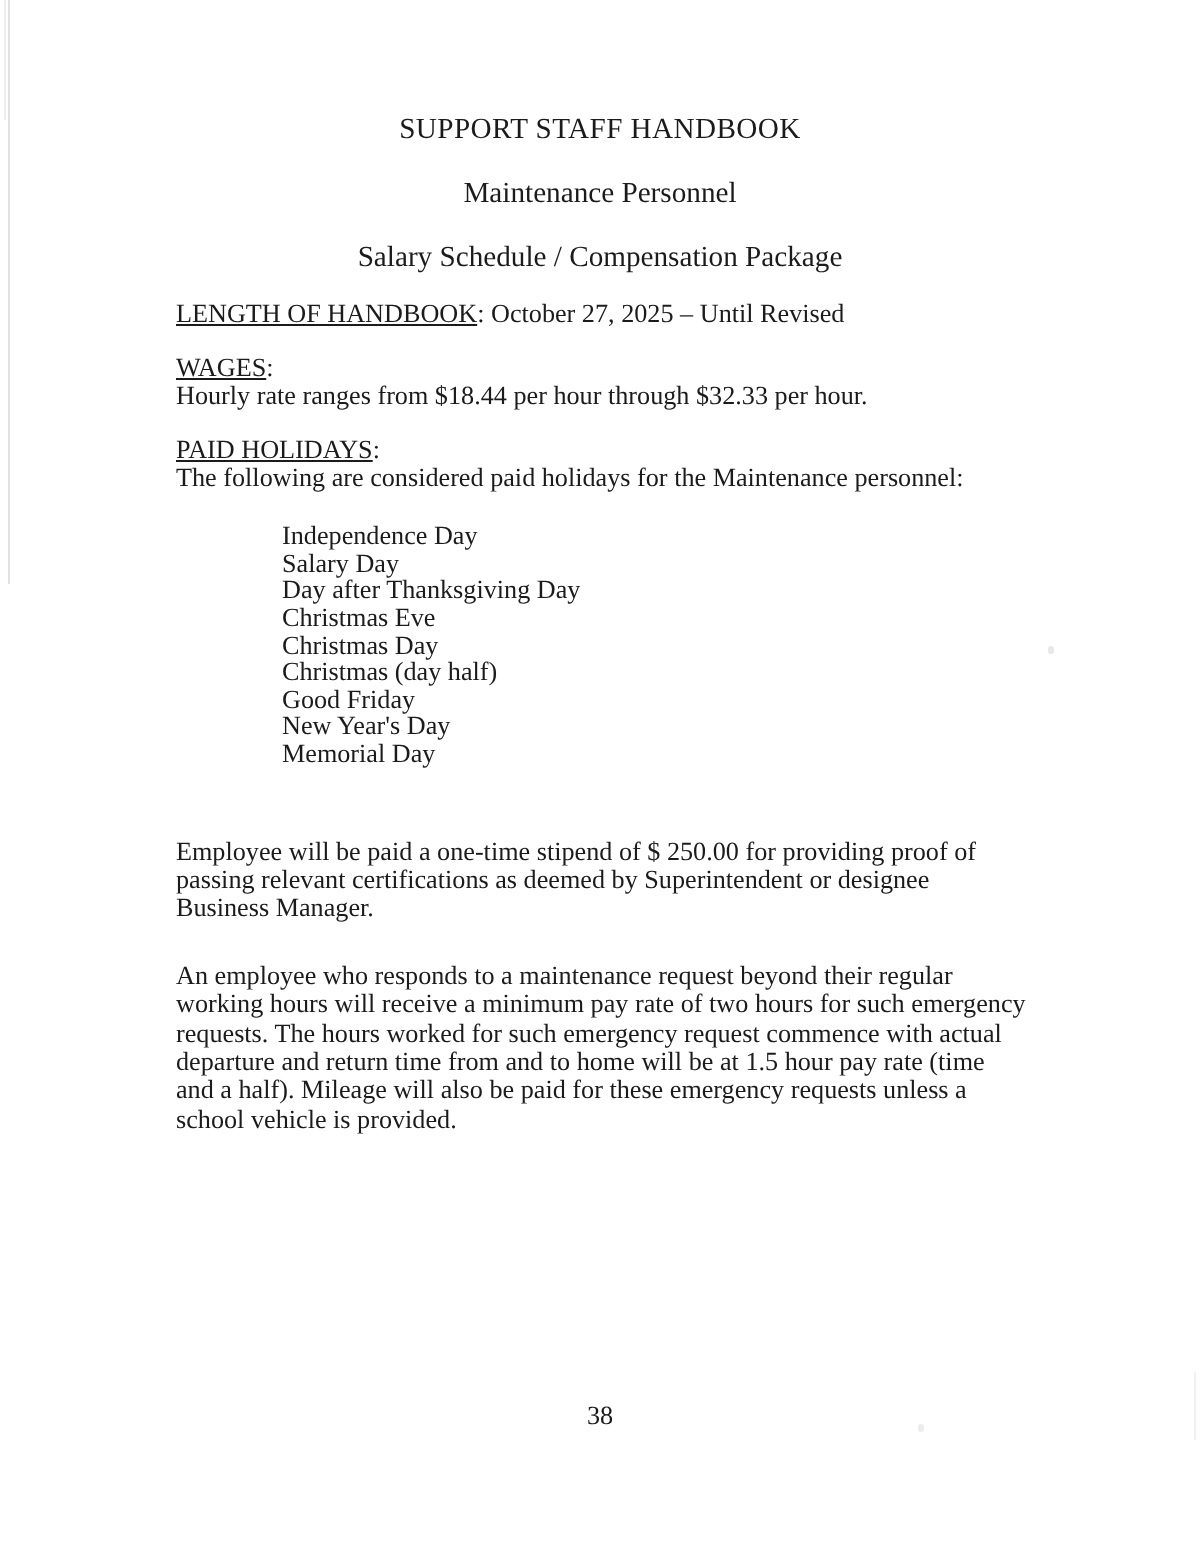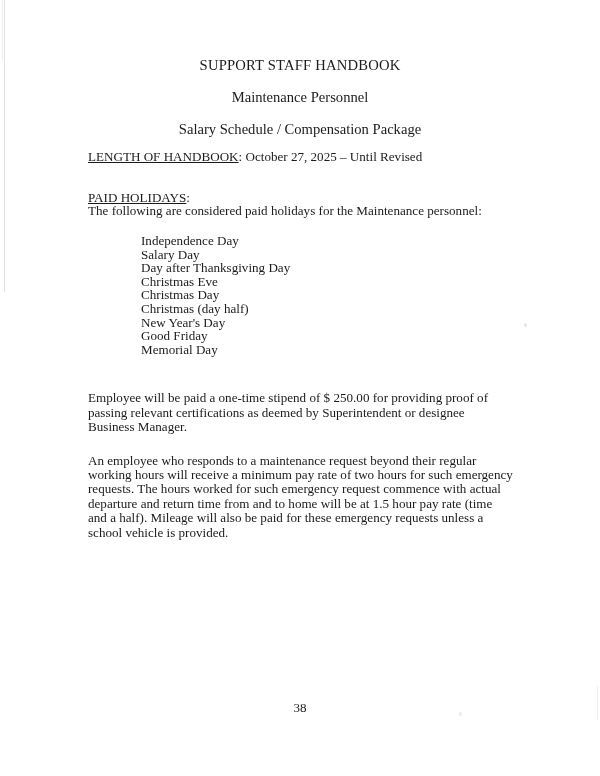--- a/index.html
+++ b/index.html
@@ -151,35 +151,39 @@
   </div>
 
   <div class="body-block">
 
     <div class="section">
       <p class="section-head"><span class="section-label">LENGTH OF HANDBOOK</span><span>:</span><span> October 27, 2025 – Until Revised</span></p>
     </div>
 
     <div class="spacer-line"></div>
 
+    <div class="section">
+      <p class="section-head"><span class="section-label">WAGES</span><span>:</span></p>
+      <p class="para">Hourly rate ranges from $18.44 per hour through $32.33 per hour.</p>
+    </div>
 
     <div class="spacer-line"></div>
 
     <div class="section">
       <p class="section-head"><span class="section-label">PAID HOLIDAYS</span><span>:</span></p>
       <p class="para">The following are considered paid holidays for the Maintenance personnel:</p>
       <ul class="holiday-list">
         <li>Independence Day</li>
         <li>Salary Day</li>
         <li>Day after Thanksgiving Day</li>
         <li>Christmas Eve</li>
         <li>Christmas Day</li>
         <li>Christmas (day half)</li>
+        <li>Good Friday</li>
         <li>New Year's Day</li>
-        <li>Good Friday</li>
         <li>Memorial Day</li>
       </ul>
     </div>
 
     <div class="gap-md"></div>
 
     <p class="para-block">Employee will be paid a one-time stipend of $ 250.00 for providing proof of passing relevant certifications as deemed by Superintendent or designee Business Manager.</p>
 
     <div class="gap-md"></div>
 

